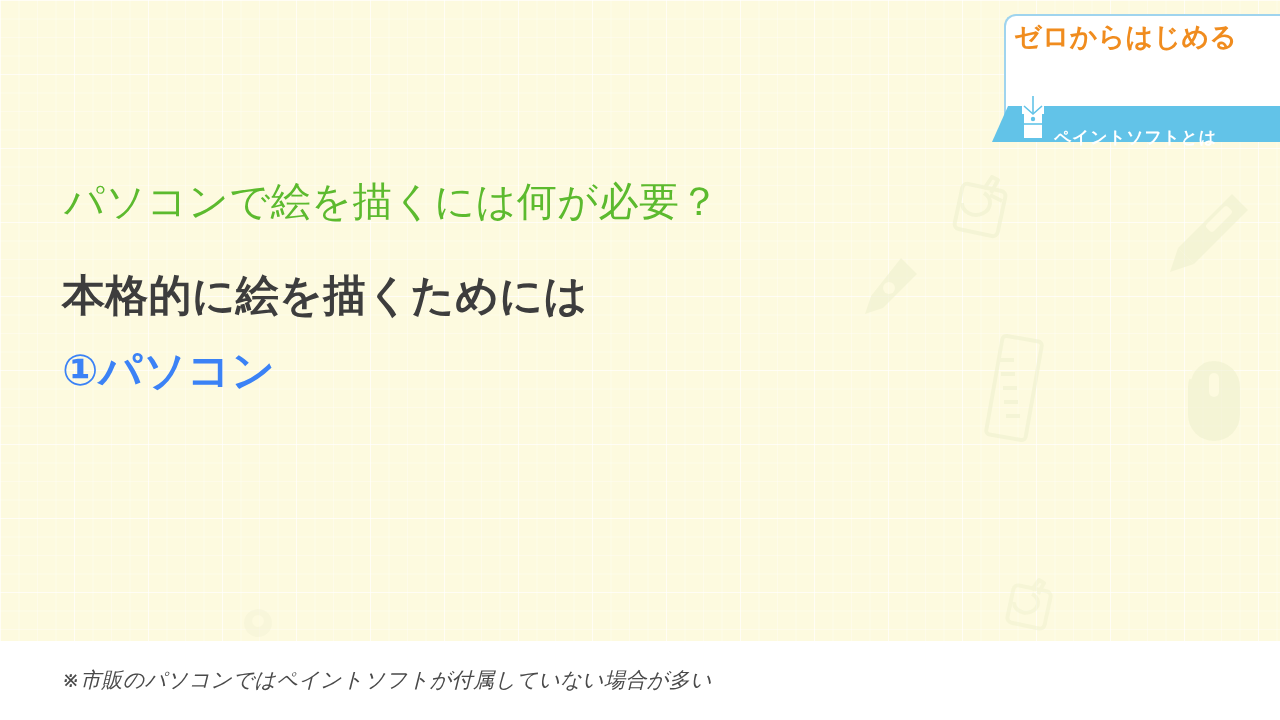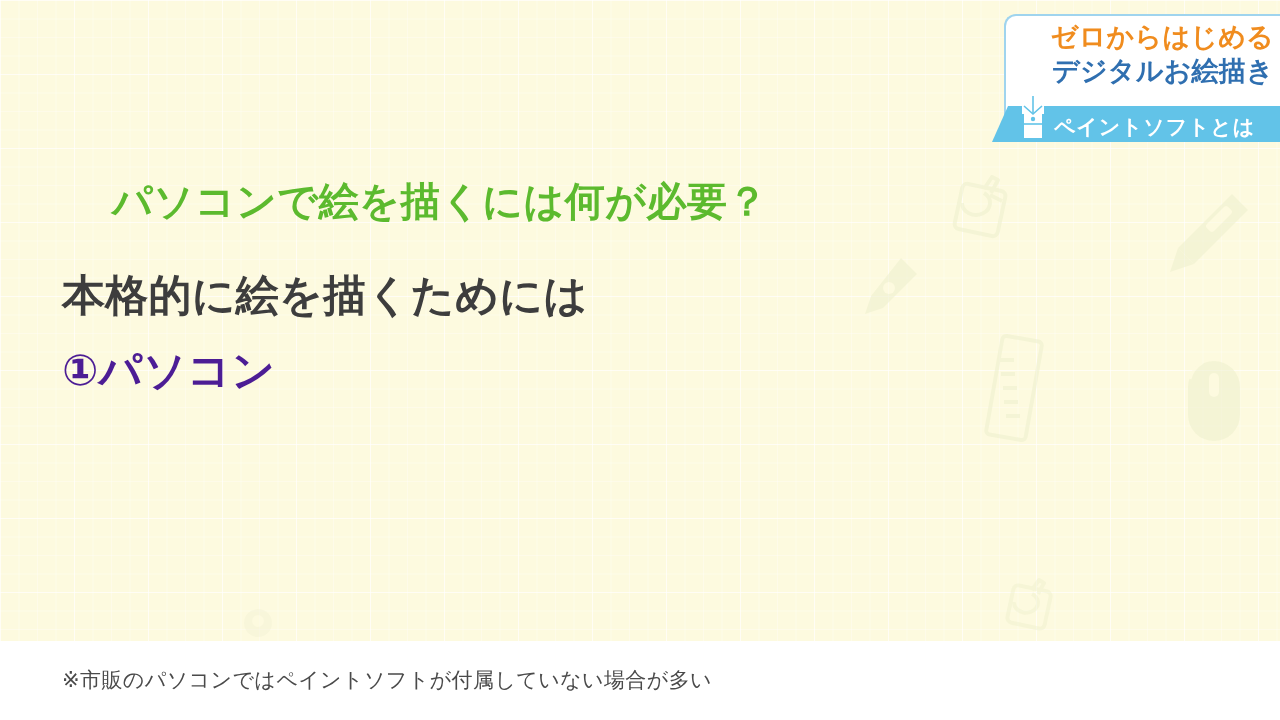--- a/index.html
+++ b/index.html
@@ -46,54 +46,54 @@
     pointer-events: none;
   }
   .wm svg { display: block; }
 
   
   #kicker {
     position: absolute;
     left: 64px;
     top: 178px;
     font-size: 40px;
-    font-weight: bold;
+    font-weight: normal;
     letter-spacing: 0.01em;
     color: #5cba2e;
     white-space: nowrap;
     line-height: 1.15;
-    margin-left: 48px;
   }
 
   
   #body-lines {
     position: absolute;
     left: 62px;
     top: 258px;
     line-height: 75px;
     white-space: nowrap;
   }
   .bline {
     font-size: 43px;
     font-weight: bold;
     color: #3d3d3d;
     letter-spacing: 0.005em;
     height: 75px;
   }
-  .hl { color: #4c1d95; }
+  .hl { color: #3b82f6; }
 
   
   #footnote {
     position: absolute;
     left: 62px;
     top: 666px;
     font-size: 21px;
     color: #4a4a4a;
     letter-spacing: 0.02em;
     white-space: nowrap;
+    font-style: italic;
   }
 
   
   #badge {
     position: absolute;
     right: 0;
     top: 14px;
     width: 288px;
     height: 128px;
   }
@@ -121,38 +121,37 @@
     font-weight: bold;
     color: #f08c1e;
     letter-spacing: 0.01em;
     line-height: 34px;
     white-space: nowrap;
     -webkit-text-stroke: 3.5px #ffffff;
     paint-order: stroke fill;
     text-shadow:
        1.6px 0 0 #fff, -1.6px 0 0 #fff, 0 1.6px 0 #fff, 0 -1.6px 0 #fff,
        1.2px 1.2px 0 #fff, -1.2px 1.2px 0 #fff, 1.2px -1.2px 0 #fff, -1.2px -1.2px 0 #fff;
-    text-align: right;
   }
   .badge-line.b2 { color: #2f6fb0; }
 
   #badge-ribbon {
     position: absolute;
     left: 0;
     top: 92px;
     width: 288px;
     height: 36px;
     background: #62c3e8;
     clip-path: polygon(16px 0, 288px 0, 288px 36px, 0 36px);
   }
   #badge-ribbon-label {
     position: absolute;
     left: 62px;
-    top: 99px;
-    font-size: 21px;
+    top: 112px;
+    font-size: 17px;
     font-weight: bold;
     color: #ffffff;
     letter-spacing: 0.04em;
     white-space: nowrap;
   }
   #badge-nib {
     position: absolute;
     left: 26px;
     top: 80px;
   }
@@ -229,21 +228,20 @@
     </div>
   </div>
 
   <div id="footnote">※市販のパソコンではペイントソフトが付属していない場合が多い</div>
 
   <div id="badge">
     <div id="badge-card"></div>
 
     <div id="badge-titles">
       <div class="badge-line b1">ゼロからはじめる</div>
-      <div class="badge-line b2">デジタルお絵描き</div>
     </div>
 
     <div id="badge-ribbon"></div>
 
     <div id="badge-nib">
       <svg width="30" height="48" viewBox="0 0 30 48" fill="none">
         <path d="M15 2 L26 12 L26 20 L4 20 L4 12 Z" fill="#ffffff"></path>
         <path d="M6 20 L24 20 L24 44 L6 44 Z" fill="#ffffff"></path>
         <path d="M15 2 L15 20" stroke="#62c3e8" stroke-width="1.6"></path>
         <path d="M6 12 L15 20 L24 12" stroke="#62c3e8" stroke-width="1.6" fill="none"></path>

